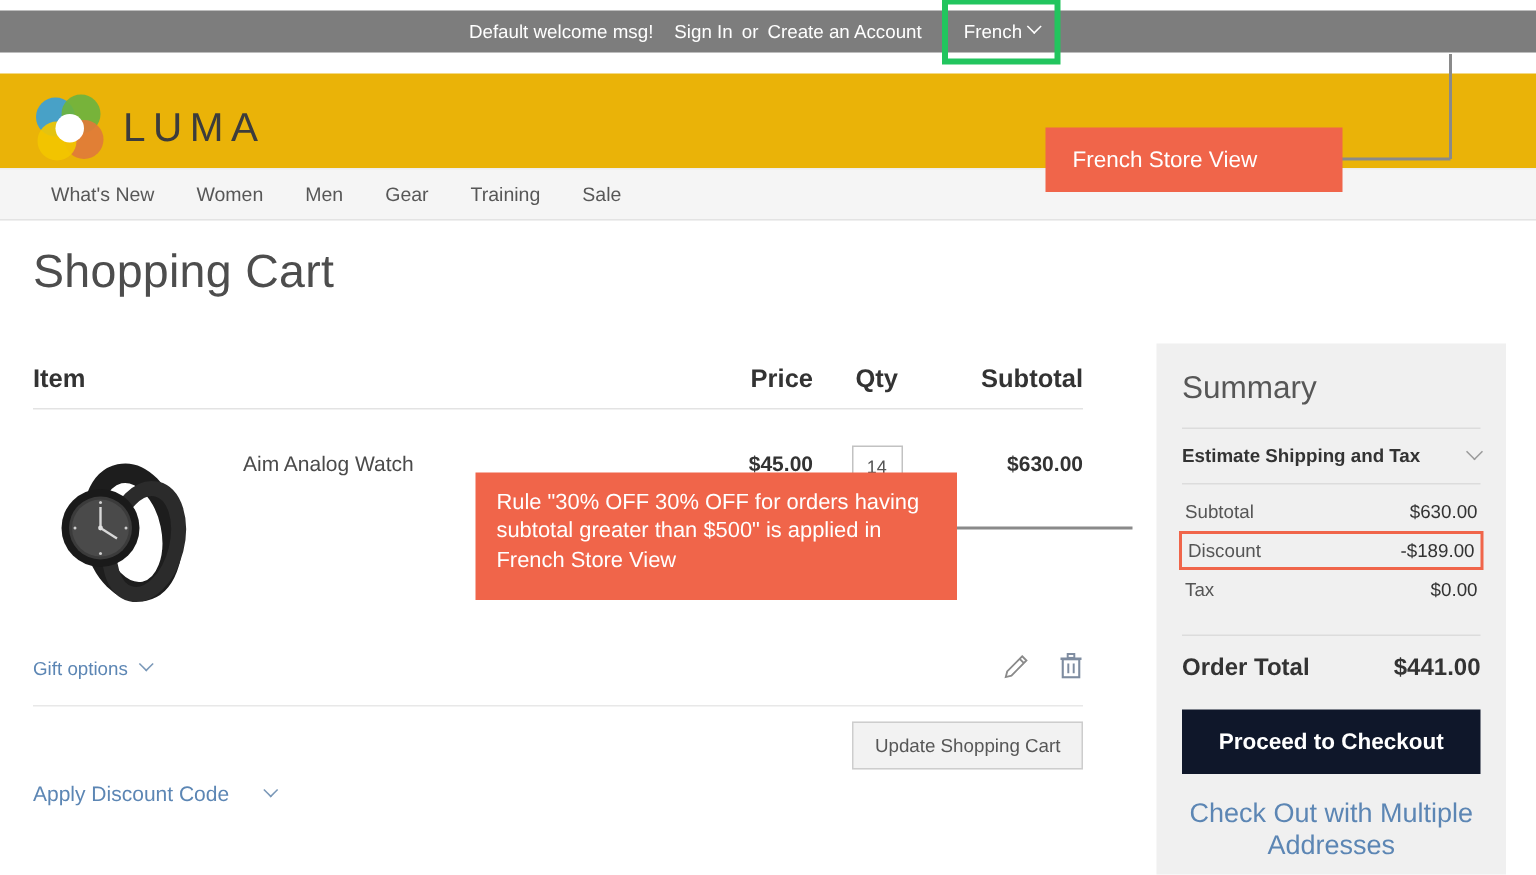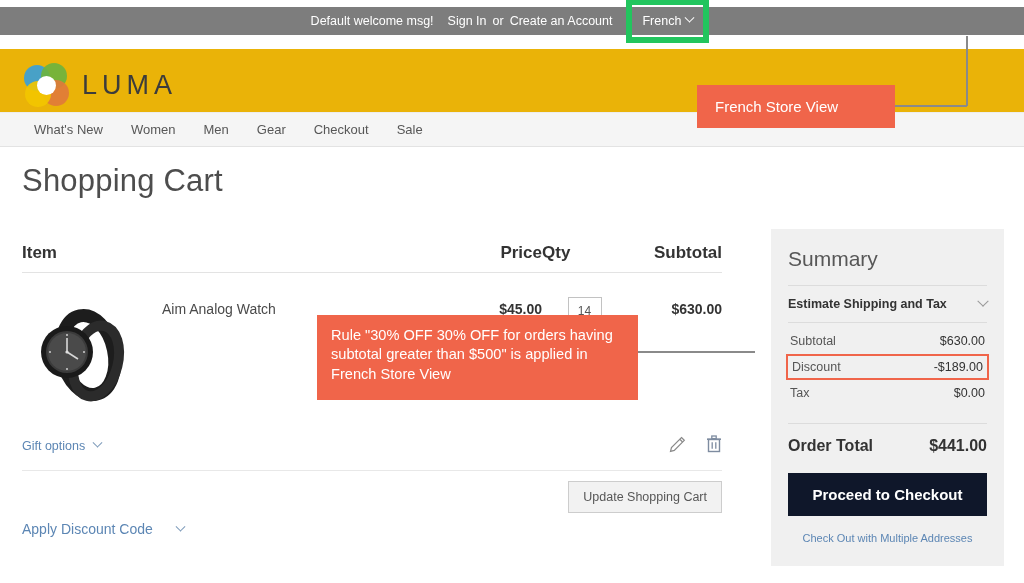--- a/index.html
+++ b/index.html
@@ -31,21 +31,21 @@
     color: #ffffff;
     font-size: 12.5px;
     text-decoration: none;
     white-space: nowrap;
   }
   .topbar .welcome { margin-right: 14px; }
   .topbar .sep { margin: 0 6px; }
   .lang-switcher {
     display: flex; align-items: center; gap: 5px;
     padding: 5px 10px 6px 10px;
-    border: 6px solid #22c55e;
+    border: 4px solid #22c55e;
     margin-left: 14px;
     height: 44px;
   }
   .chev-white {
     display:inline-block;
     width: 7px; height: 7px;
     border-right: 1.4px solid #fff;
     border-bottom: 1.4px solid #fff;
     transform: rotate(45deg) translate(-2px,-2px);
   }
@@ -129,21 +129,21 @@
   
   .cart-area { position: absolute; left: 22px; top: 243px; width: 700px; }
   .cart-head {
     display: flex; align-items: flex-end;
     border-bottom: 1px solid #e3e3e3;
     padding-bottom: 9px;
     font-size: 17px; font-weight: bold; color: #333;
   }
   .col-item { width: 430px; }
   .col-price { width: 90px; text-align: right; }
-  .col-qty { width: 85px; text-align: left; }
+  .col-qty { width: 85px; text-align: center; }
   .col-sub { width: 95px; text-align: right; }
 
   .cart-row { display: flex; padding-top: 22px; }
   .prod-img {
     width: 120px; height: 120px;
     position: relative; flex: none;
     margin-left: 0px;
   }
   .prod-name {
     width: 310px; padding-left: 20px; padding-top: 6px;
@@ -239,21 +239,21 @@
     margin-top: 18px;
     background: #0f172a; color: #fff;
     border: 0; padding: 13px 0;
     font-size: 15px; font-weight: bold;
     font-family: "Liberation Sans", sans-serif;
     cursor: pointer;
   }
   .multi-addr {
     display: block; text-align: center;
     margin-top: 16px;
-    color: #5c86b4; font-size: 11px; text-decoration: none;
+    color: #5c86b4; font-size: 18px; text-decoration: none;
   }
 
   
   .callout {
     position: absolute;
     background: #f0654a;
     color: #ffffff;
     z-index: 20;
   }
   .callout-store {
@@ -329,21 +329,21 @@
     </span>
     <span class="cart-badge">14</span>
   </div>
 </div>
 
 <div class="nav">
   <a href="#">What's New</a>
   <a href="#">Women</a>
   <a href="#">Men</a>
   <a href="#">Gear</a>
-  <a href="#">Checkout</a>
+  <a href="#">Training</a>
   <a href="#">Sale</a>
 </div>
 
 <div class="page-title">Shopping Cart</div>
 
 <div class="cart-area">
   <div class="cart-head">
     <div class="col-item">Item</div>
     <div class="col-price">Price</div>
     <div class="col-qty">Qty</div>

